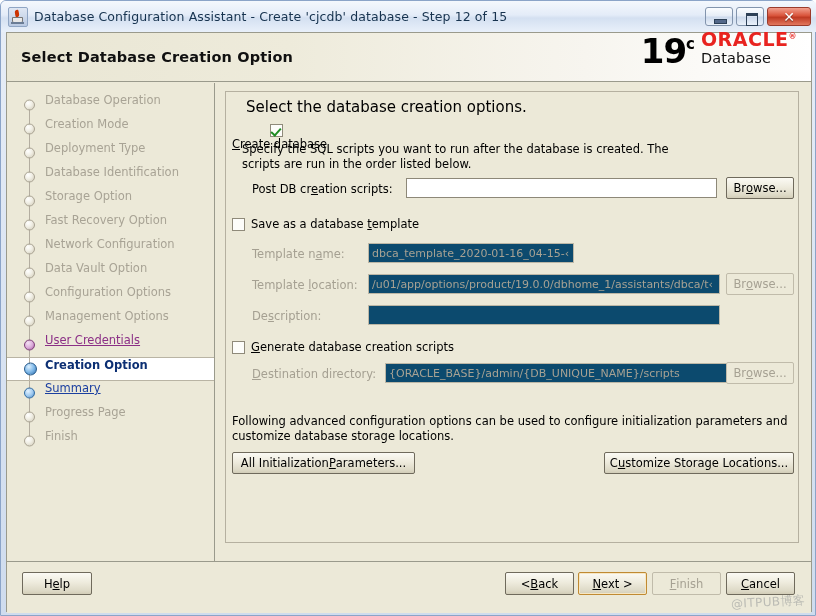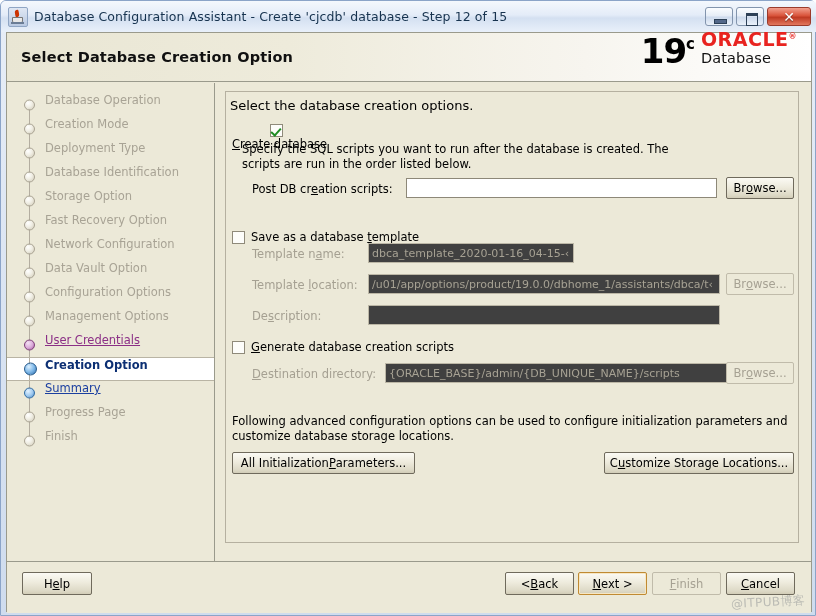--- a/index.html
+++ b/index.html
@@ -228,22 +228,22 @@
   #main-inner {
     position: absolute;
     left: 10px; top: 8px;
     width: 574px;
     height: 452px;
     box-sizing: border-box;
     border: 1px solid #b5b0a0;
     background: #ece9d8;
   }
   .intro {
-    position: absolute; left: 4px; top: 6px;
-    font-size: 13px; color: #000;
+    position: absolute; left: 20px; top: 6px;
+    font-size: 15px; color: #000;
   }
 
   
   .cbrow {
     position: absolute;
     display: flex; align-items: center;
     font-size: 11.5px; color: #000;
   }
   .cbox {
     width: 13px; height: 13px;
@@ -287,21 +287,21 @@
     font-size: 11px;
     color: #000;
     padding: 2px 3px;
     line-height: 15px;
     white-space: nowrap;
     overflow: hidden;
     font-family: "DejaVu Sans", "Liberation Sans", sans-serif;
   }
   .tfield.dis {
     border-color: #bcb7a6;
-    background: #404040;
+    background: #0c4a6e;
     color: #a6a193;
   }
 
   .btn {
     position: absolute;
     box-sizing: border-box;
     height: 22px;
     border: 1px solid #6f6a5c;
     border-radius: 2px;
     background: linear-gradient(to bottom, #fbfaf4 0%, #eeebdd 45%, #ddd9c6 85%, #d2cdb8 100%);
@@ -467,21 +467,21 @@
           <div class="fieldlabel" style="left:26px; top:90px;"><span>Post DB cr</span><span class="mnem">e</span><span>ation scripts:</span></div>
 
           <div class="tfield" style="left:180px; top:86px; width:311px;"></div>
 
           <div class="btn" style="left:500px; top:85px; width:68px;">
               <span>Br</span>
               <span class="mnem">o</span>
               <span>wse...</span>
             </div>
 
-          <div class="cbrow" style="left:6px; top:138px;">
+          <div class="cbrow" style="left:6px; top:125px;">
             <span class="cbox"></span>
             <span><span>Save as a database </span><span class="mnem">t</span><span>emplate</span></span>
           </div>
 
           <div class="fieldlabel dis" style="left:26px; top:155px;"><span>Template n</span><span class="mnem">a</span><span>me:</span></div>
 
           <div class="tfield dis" style="left:142px; top:151px; width:206px;">dbca_template_2020-01-16_04-15-‹</div>
 
           <div class="fieldlabel dis" style="left:26px; top:186px;"><span>Template </span><span class="mnem">l</span><span>ocation:</span></div>
 

